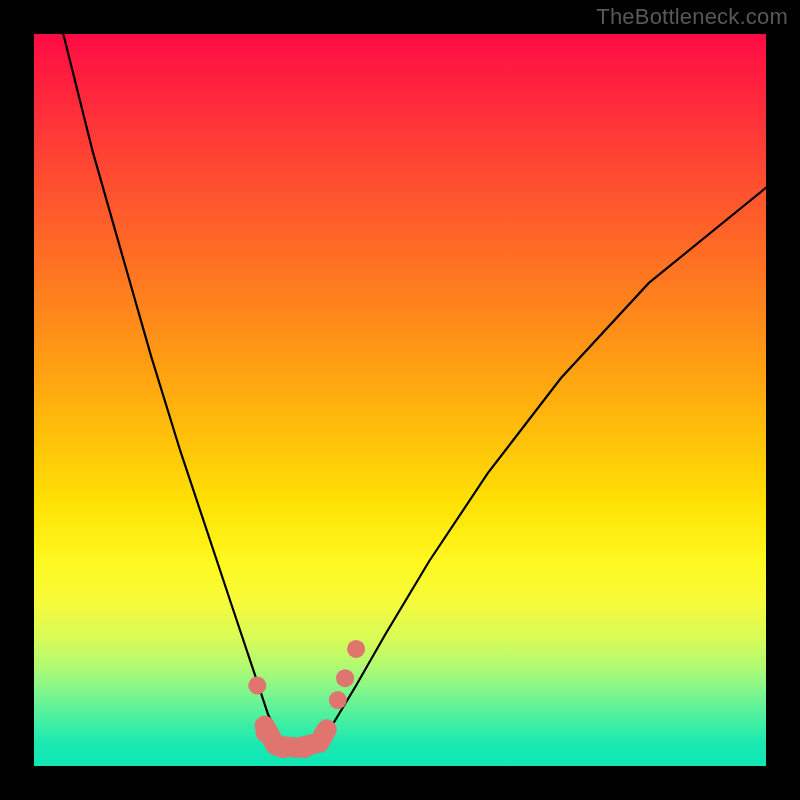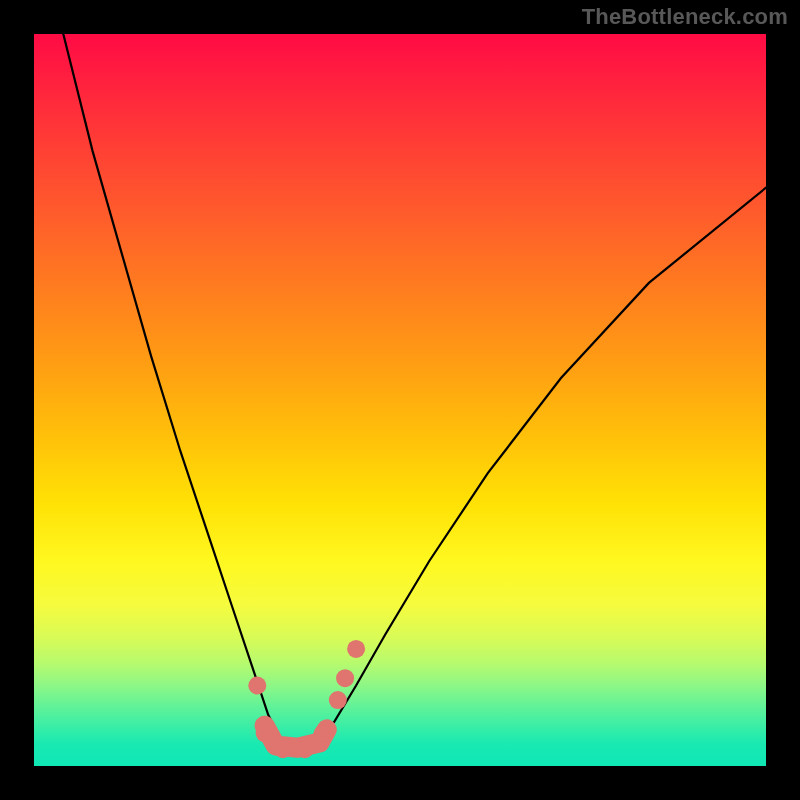--- a/index.html
+++ b/index.html
@@ -17,21 +17,21 @@
     width: 800px;
     height: 800px;
     background: #000;
   }
   .watermark {
     position: absolute;
     top: 4px;
     right: 12px;
     color: #585858;
     font-size: 22px;
-    font-weight: 700;
+    font-weight: 400;
     letter-spacing: 0.2px;
     z-index: 20;
     user-select: none;
   }
   .plot {
     position: absolute;
     left: 34px;
     top: 34px;
     width: 732px;
     height: 732px;

